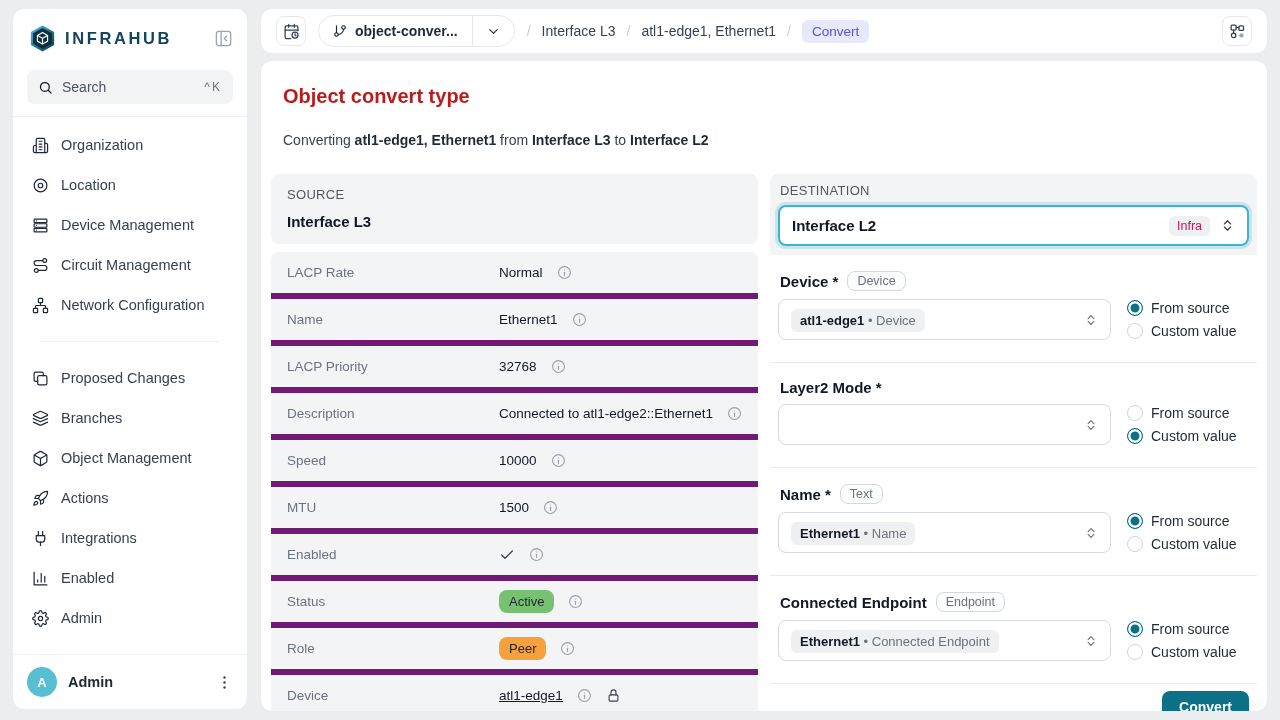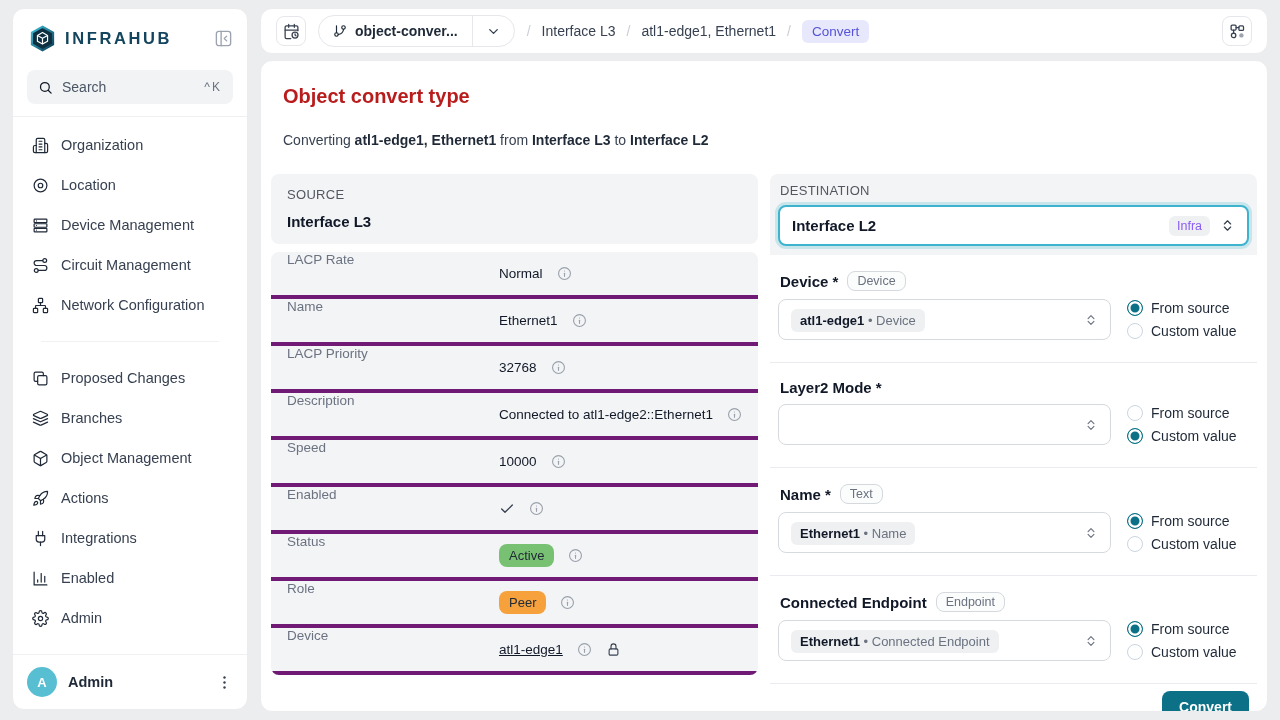--- a/index.html
+++ b/index.html
@@ -45,36 +45,36 @@
   .page-sub { margin-top:24px; font-size:14px; color:#374151; }
   .page-sub b { color:#1f2937; }
   .panels { display:flex; gap:12px; padding:0 10px; margin-top:26px; align-items:stretch; }
   .panel { flex:1; min-width:0; }
 
   
   .src-head { background:#f3f4f6; border-radius:8px; padding:13px 16px 14px; }
   .panel-label { font-size:13px; color:#52575f; letter-spacing:.3px; }
   .src-type { margin-top:11px; font-size:15px; font-weight:700; color:#111827; }
   .src-rows { margin-top:8px; background:#f3f4f6; border-radius:8px; overflow:hidden; }
-  .srow { display:flex; height:47px; padding:0 16px; border-bottom:4px solid #701a75; }
+  .srow { display:flex; align-items:center; height:47px; padding:0 16px; border-bottom:6px solid #701a75; }
   .srow-label { width:212px; flex:none; font-size:13.5px; color:#6b7280; }
   .srow-val { display:flex; align-items:center; gap:14px; font-size:13.5px; color:#111827; }
   .srow-val .info { color:#9aa1ab; cursor:pointer; }
   .srow-val .lock { color:#374151; }
   .sbadge { padding:4px 10px; border-radius:8px; font-size:13px; color:#212b36; }
   .slink { color:#111827; text-decoration:underline; cursor:pointer; }
   .checkmark { color:#374151; }
 
   
   .panel-dest { background:#f3f4f6; border-radius:8px; overflow:hidden; display:flex; flex-direction:column; }
   .dest-head { padding:9px 8px 9px; }
   .dest-head .panel-label { margin-left:2px; }
   .type-select { margin-top:7px; height:41px; background:#fff; border:2px solid #3eb3cd; box-shadow:0 0 0 3px rgba(77,182,206,.25); border-radius:8px; display:flex; align-items:center; padding:0 12px; cursor:pointer; }
   .type-select .tname { font-size:15px; font-weight:700; color:#111827; flex:1; }
-  .infra-badge { background:#eef0f2; border-radius:6px; padding:3px 8px; font-size:12.5px; color:#8b5cf6; }
+  .infra-badge { background:#eef0f2; border-radius:6px; padding:3px 8px; font-size:12.5px; color:#be185d; }
   .type-select .caret { margin-left:10px; color:#374151; }
   .dest-form { background:#fff; flex:1; display:flex; flex-direction:column; }
   .dfield { padding:16px 8px 22px; border-bottom:1px solid #e9ebee; }
   .dfield-head { display:flex; align-items:center; gap:9px; margin:0 0 8px 2px; }
   .dfield-label { font-size:15px; font-weight:700; color:#111827; }
   .kind-badge { border:1px solid #d5d9de; background:#fbfcfc; border-radius:8px; padding:2px 9px; font-size:12.5px; color:#6b7280; }
   .dfield-body { display:flex; align-items:center; gap:16px; }
   .dselect { flex:1; height:41px; background:#fff; border:1px solid #d6dade; border-radius:8px; display:flex; align-items:center; justify-content:space-between; padding:0 12px; cursor:pointer; }
   .dselect .caret { color:#6b7280; }
   .chip { background:#eef0f2; border-radius:6px; padding:4px 9px; font-size:13px; color:#6b7280; white-space:nowrap; }
@@ -407,20 +407,33 @@
               <span class="icon info">
                 <svg width="15" height="15" viewBox="0 0 24 24" fill="none" stroke="currentColor" stroke-width="1.8" stroke-linecap="round">
                   <circle cx="12" cy="12" r="9.5"></circle>
                   <path d="M12 16.5v-5"></path>
                   <path d="M12 8h.01"></path>
                 </svg>
               </span>
             </span>
           </div>
           <div class="srow">
+            <span class="srow-label">MTU</span>
+            <span class="srow-val">
+              <span>1500</span>
+              <span class="icon info">
+                <svg width="15" height="15" viewBox="0 0 24 24" fill="none" stroke="currentColor" stroke-width="1.8" stroke-linecap="round">
+                  <circle cx="12" cy="12" r="9.5"></circle>
+                  <path d="M12 16.5v-5"></path>
+                  <path d="M12 8h.01"></path>
+                </svg>
+              </span>
+            </span>
+          </div>
+          <div class="srow">
             <span class="srow-label">Enabled</span>
             <span class="srow-val">
               <span class="icon checkmark">
                 <svg width="16" height="16" viewBox="0 0 24 24" fill="none" stroke="currentColor" stroke-width="2" stroke-linecap="round" stroke-linejoin="round">
                   <path d="M20 6 9 17l-5-5"></path>
                 </svg>
               </span>
               <span class="icon info">
                 <svg width="15" height="15" viewBox="0 0 24 24" fill="none" stroke="currentColor" stroke-width="1.8" stroke-linecap="round">
                   <circle cx="12" cy="12" r="9.5"></circle>

